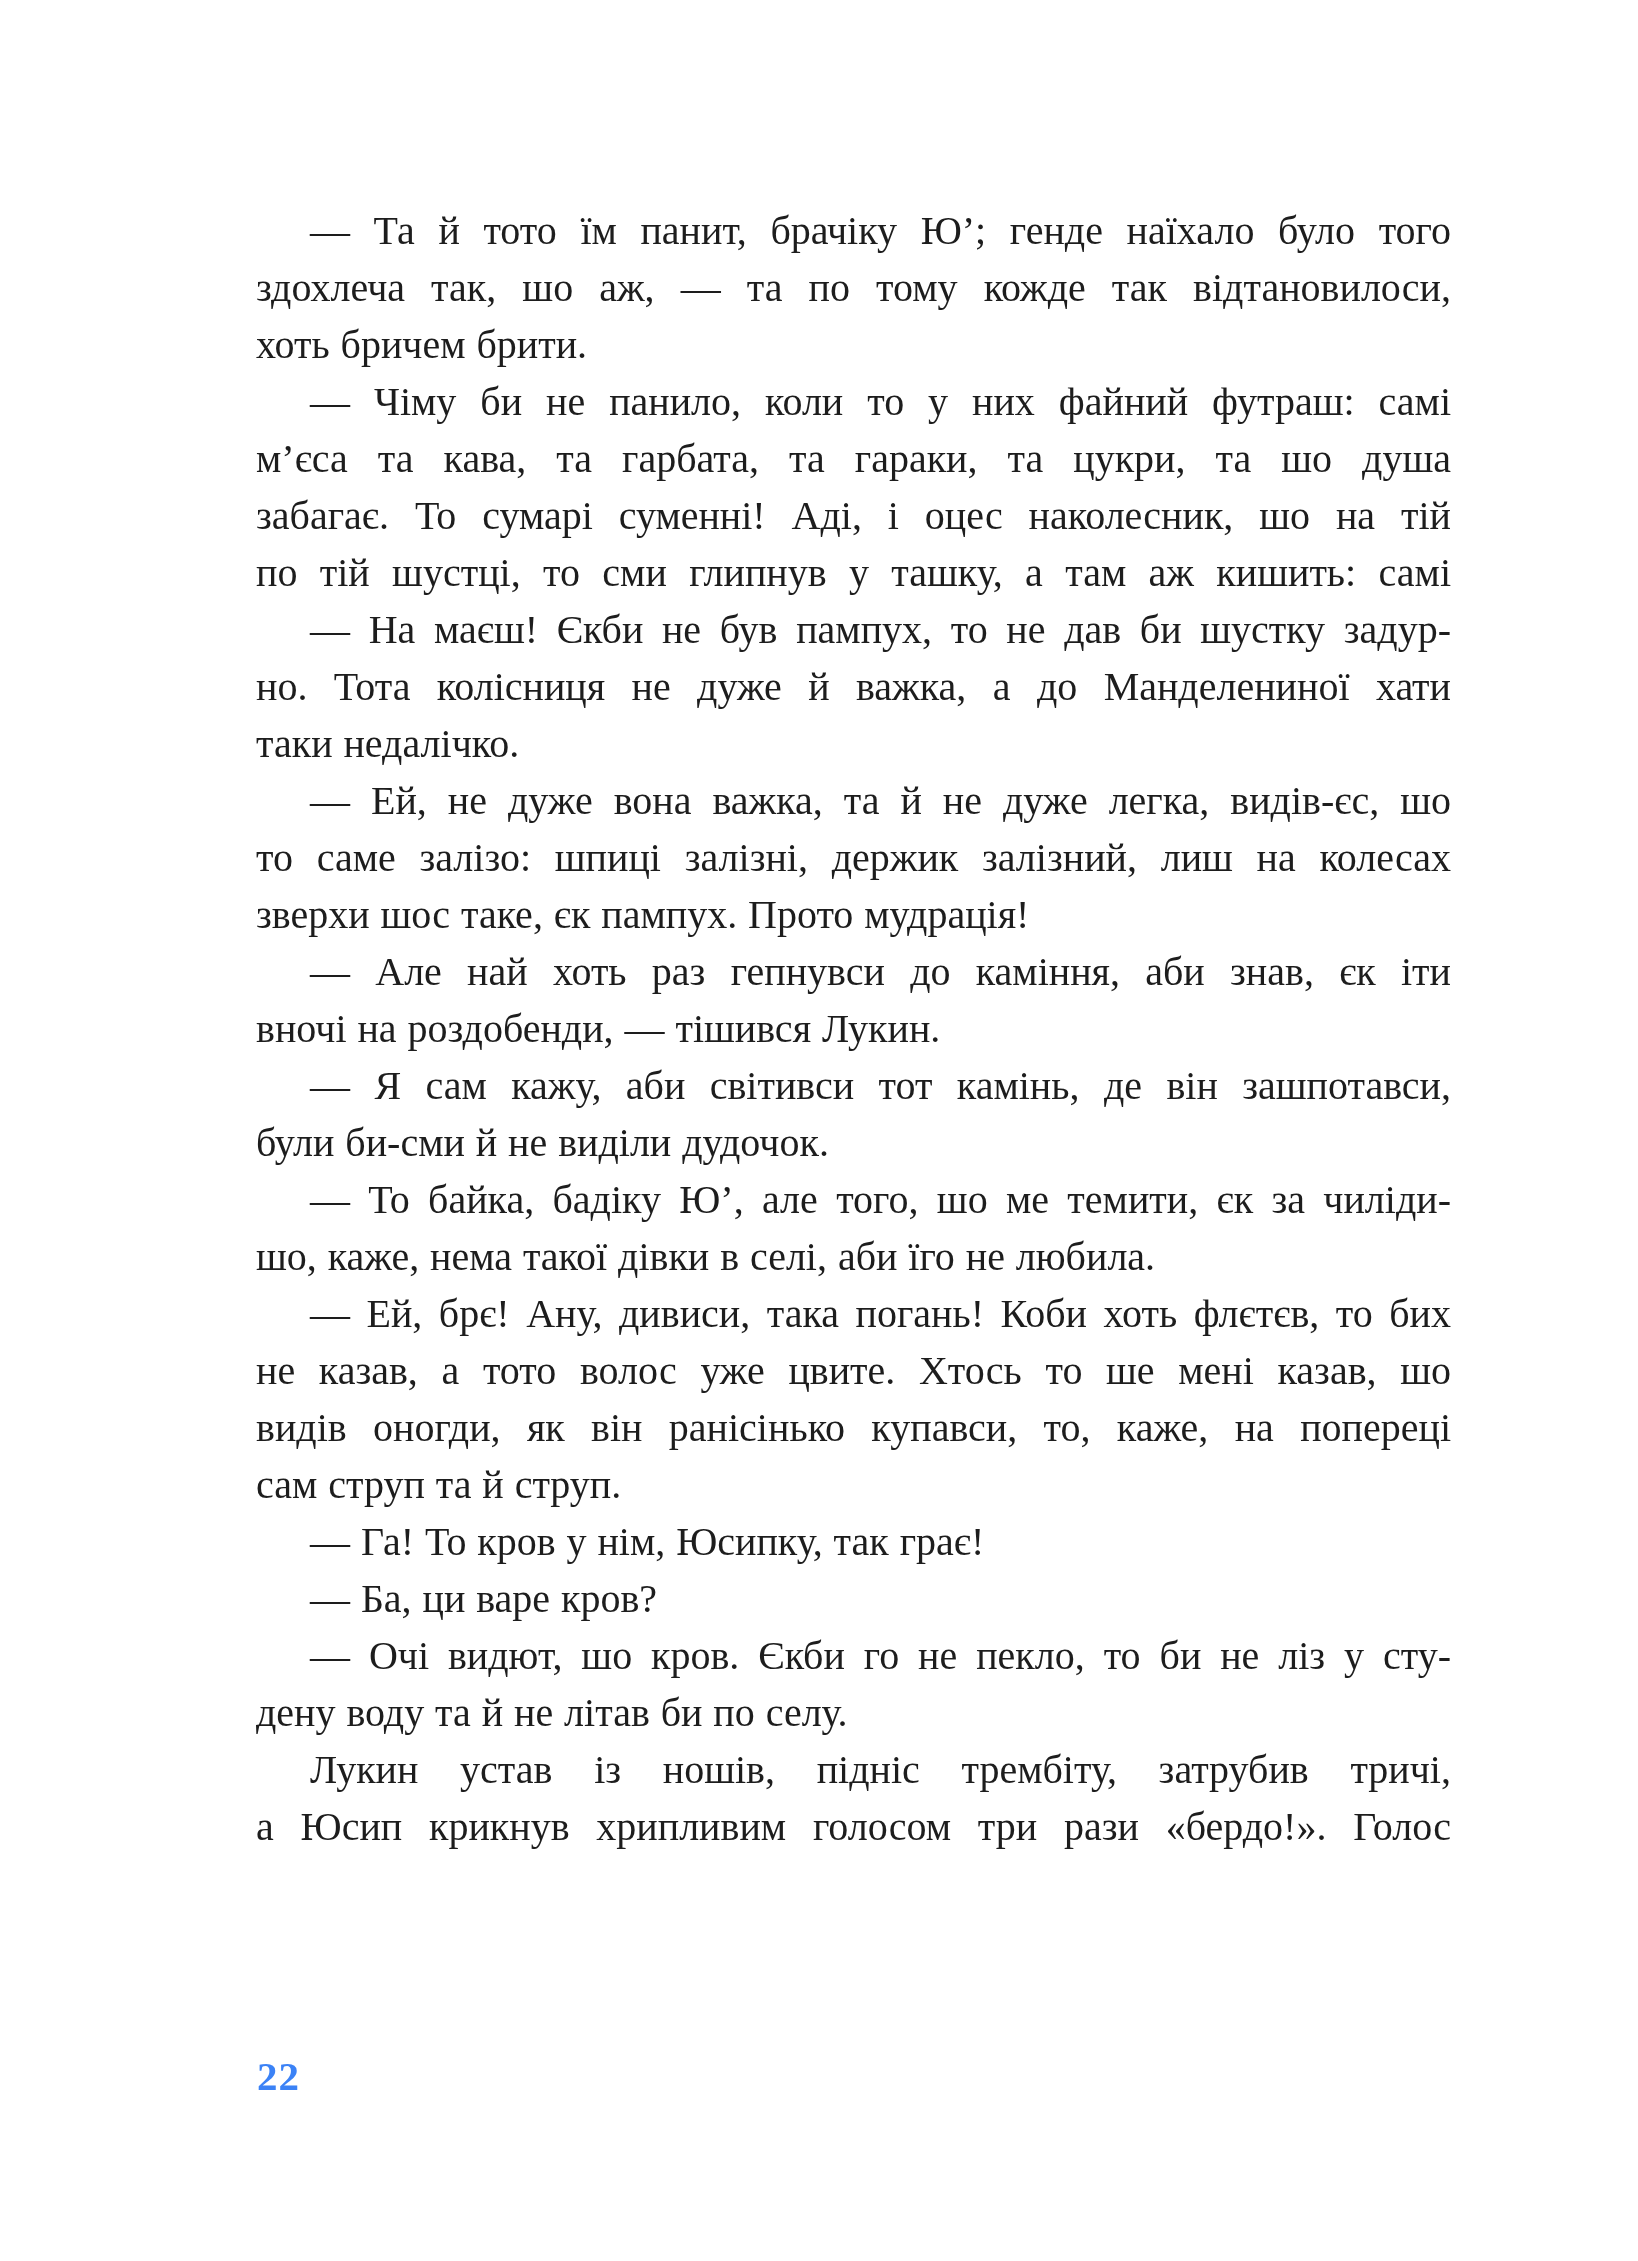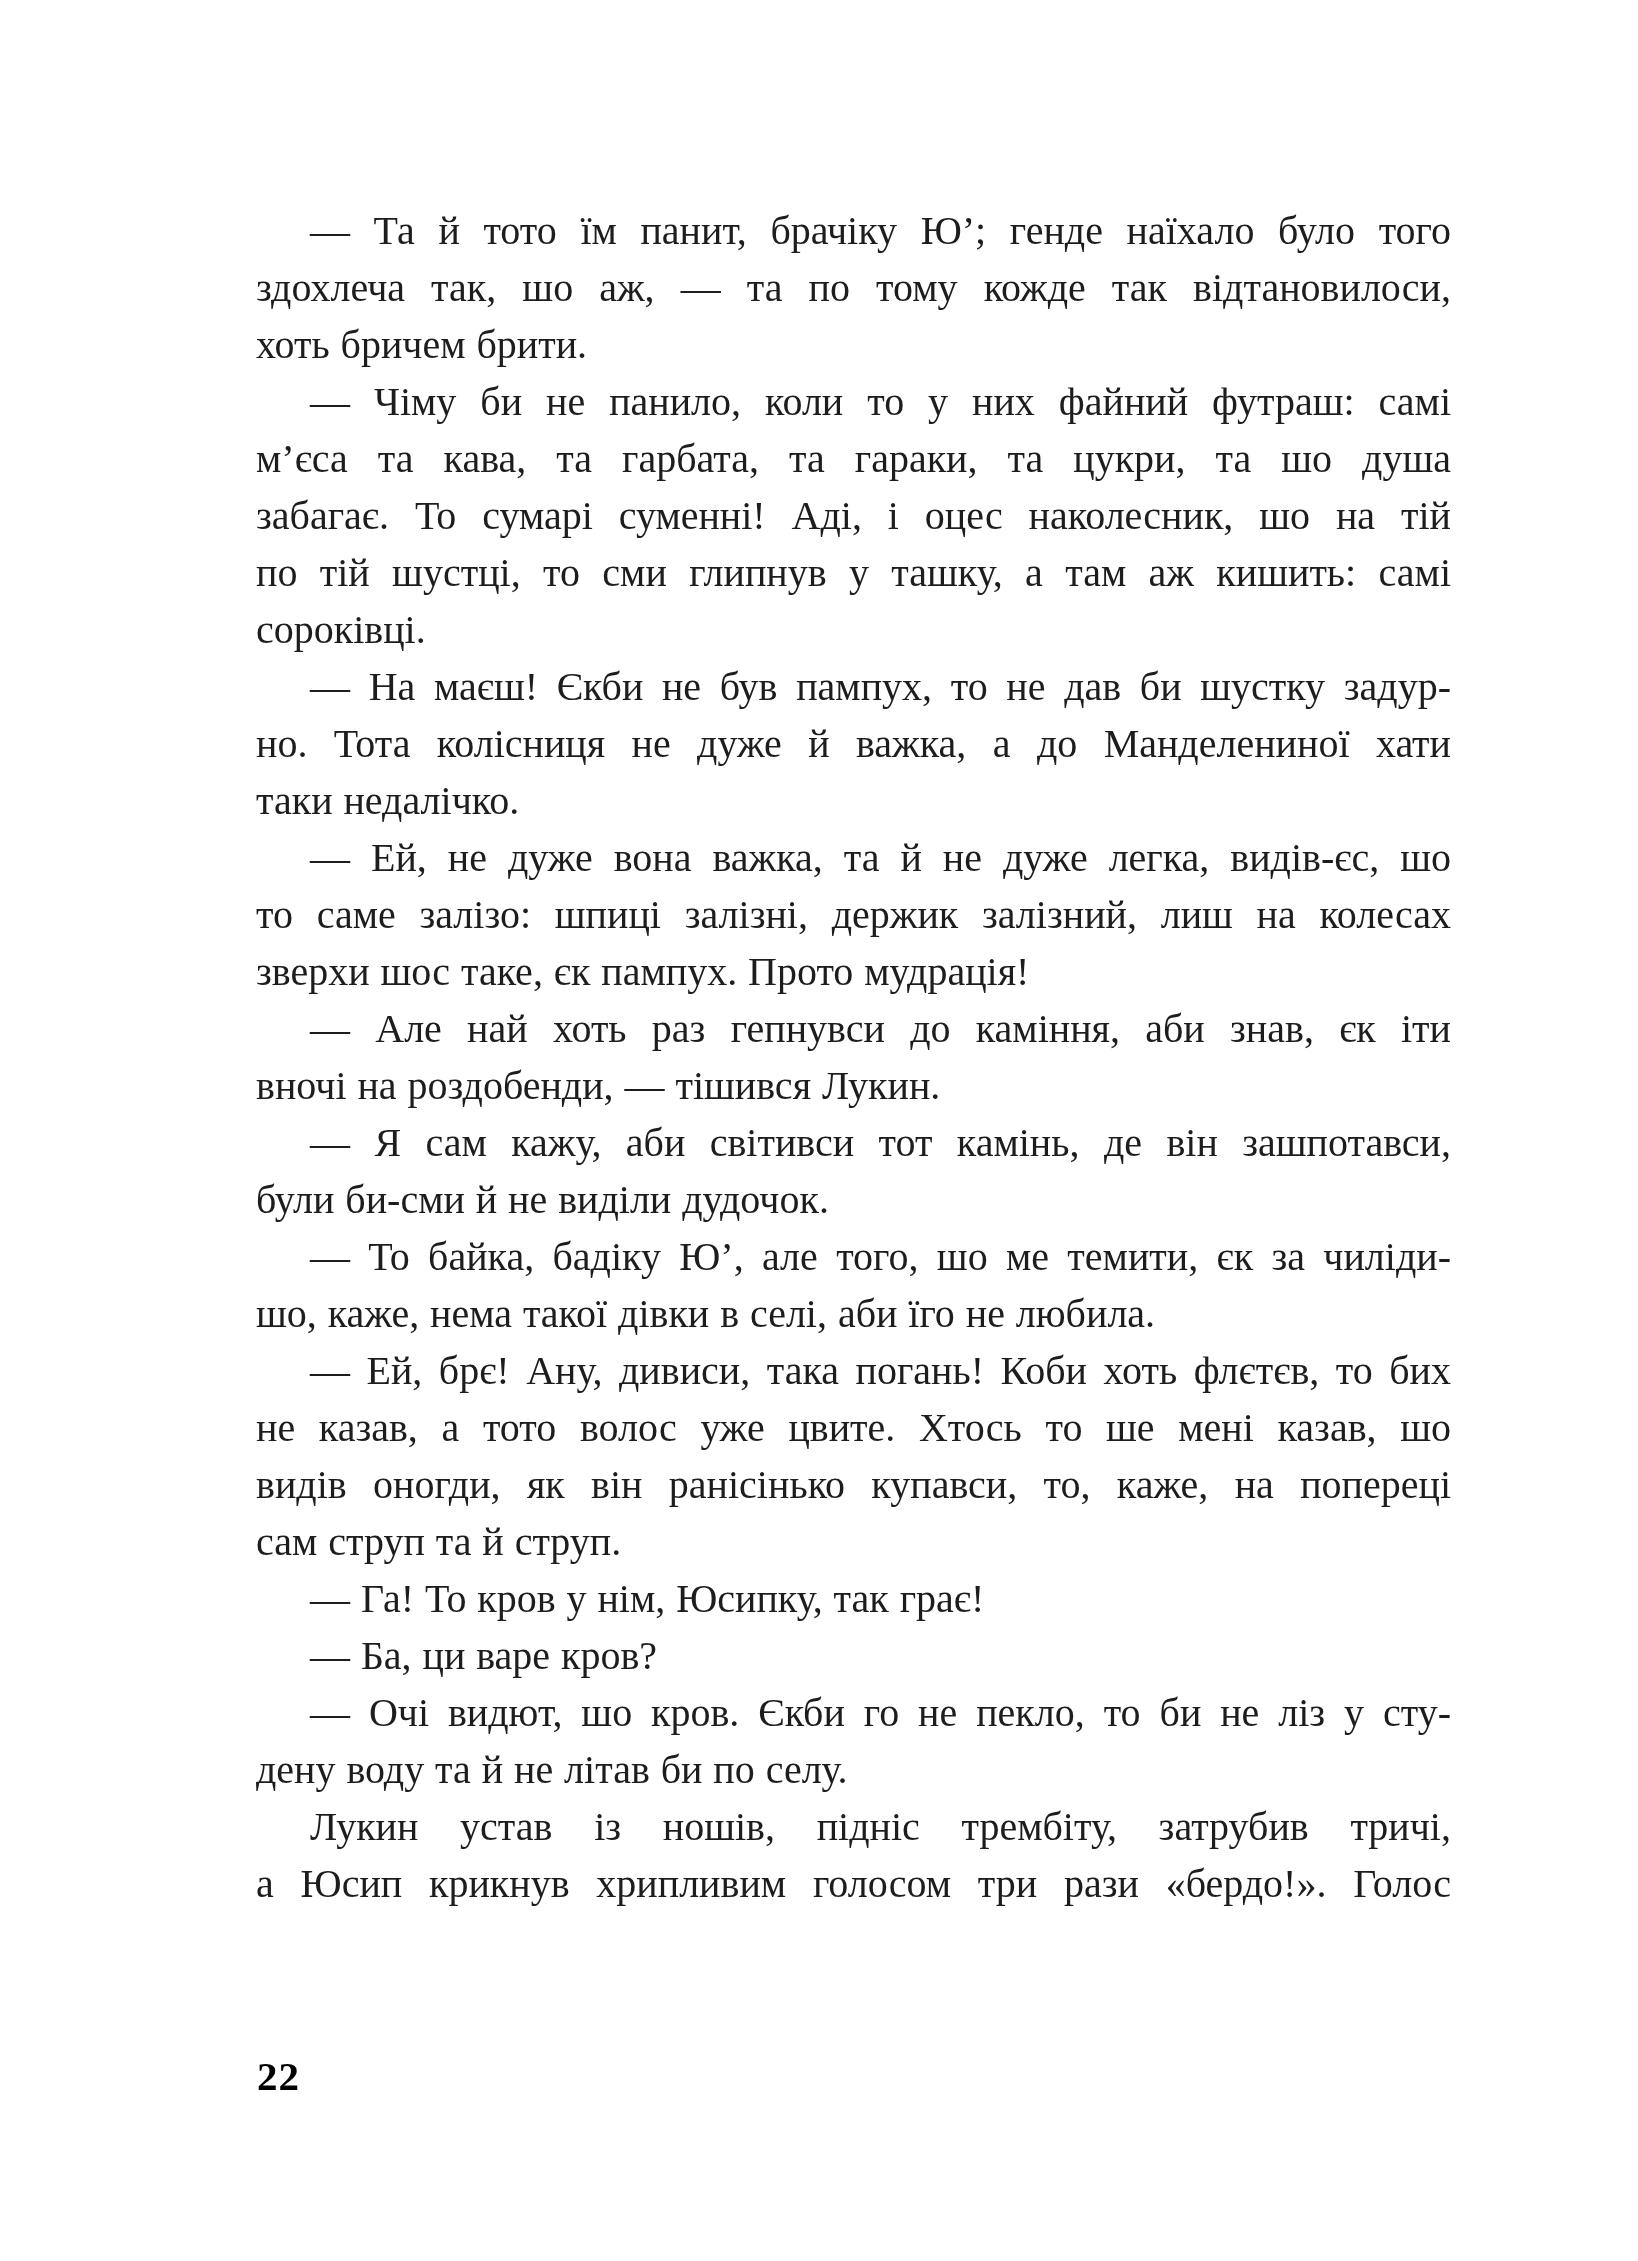--- a/index.html
+++ b/index.html
@@ -55,21 +55,20 @@
 
 <div class="page">
   <div class="text-block" id="text-block" style="color: rgb(29, 29, 29);">
       <div class="line indent">— Та й тото їм панит, брачіку Ю’; генде наїхало було того</div>
       <div class="line">здохлеча так, шо аж, — та по тому кожде так відтановилоси,</div>
       <div class="line end">хоть бричем брити.</div>
       <div class="line indent">— Чіму би не панило, коли то у них файний футраш: самі</div>
       <div class="line">м’єса та кава, та гарбата, та гараки, та цукри, та шо душа</div>
       <div class="line">забагає. То сумарі суменні! Аді, і оцес наколесник, шо на тій</div>
       <div class="line">по тій шустці, то сми глипнув у ташку, а там аж кишить: самі</div>
-      <div class="line end">сороківці.</div>
       <div class="line indent">— На маєш! Єкби не був пампух, то не дав би шустку задур-</div>
       <div class="line">но. Тота колісниця не дуже й важка, а до Манделениної хати</div>
       <div class="line end">таки недалічко.</div>
       <div class="line indent">— Ей, не дуже вона важка, та й не дуже легка, видів-єс, шо</div>
       <div class="line">то саме залізо: шпиці залізні, держик залізний, лиш на колесах</div>
       <div class="line end">зверхи шос таке, єк пампух. Прото мудрація!</div>
       <div class="line indent">— Але най хоть раз гепнувси до каміння, аби знав, єк іти</div>
       <div class="line end">вночі на роздобенди, — тішився Лукин.</div>
       <div class="line indent">— Я сам кажу, аби світивси тот камінь, де він зашпотавси,</div>
       <div class="line end">були би-сми й не виділи дудочок.</div>
@@ -79,15 +78,15 @@
       <div class="line">не казав, а тото волос уже цвите. Хтось то ше мені казав, шо</div>
       <div class="line">видів оногди, як він ранісінько купавси, то, каже, на попереці</div>
       <div class="line end">сам струп та й струп.</div>
       <div class="line indent end">— Га! То кров у нім, Юсипку, так грає!</div>
       <div class="line indent end">— Ба, ци варе кров?</div>
       <div class="line indent">— Очі видют, шо кров. Єкби го не пекло, то би не ліз у сту-</div>
       <div class="line end">дену воду та й не літав би по селу.</div>
       <div class="line indent">Лукин устав із ношів, підніс трембіту, затрубив тричі,</div>
       <div class="line">а Юсип крикнув хрипливим голосом три рази «бердо!». Голос</div>
     </div>
-  <div class="page-number" style="color: #000000;">22</div>
+  <div class="page-number" style="color: #3b82f6;">22</div>
 </div>
 
 
 </body></html>

